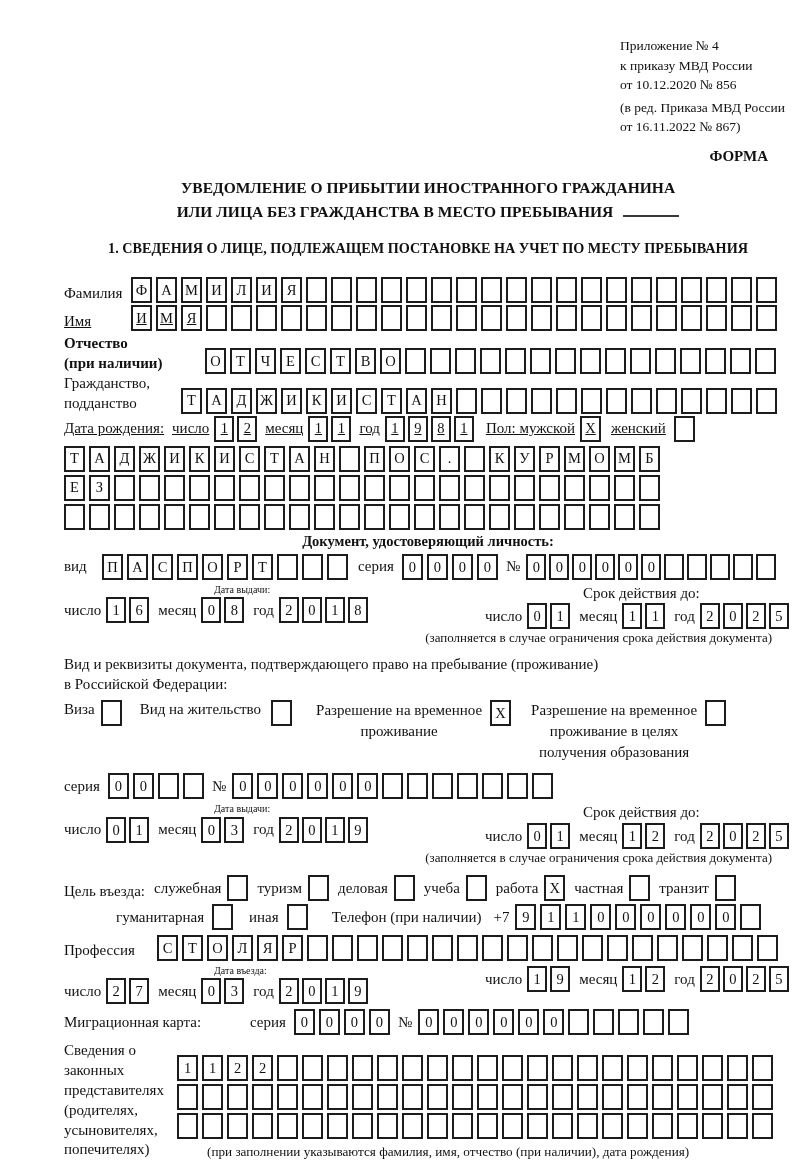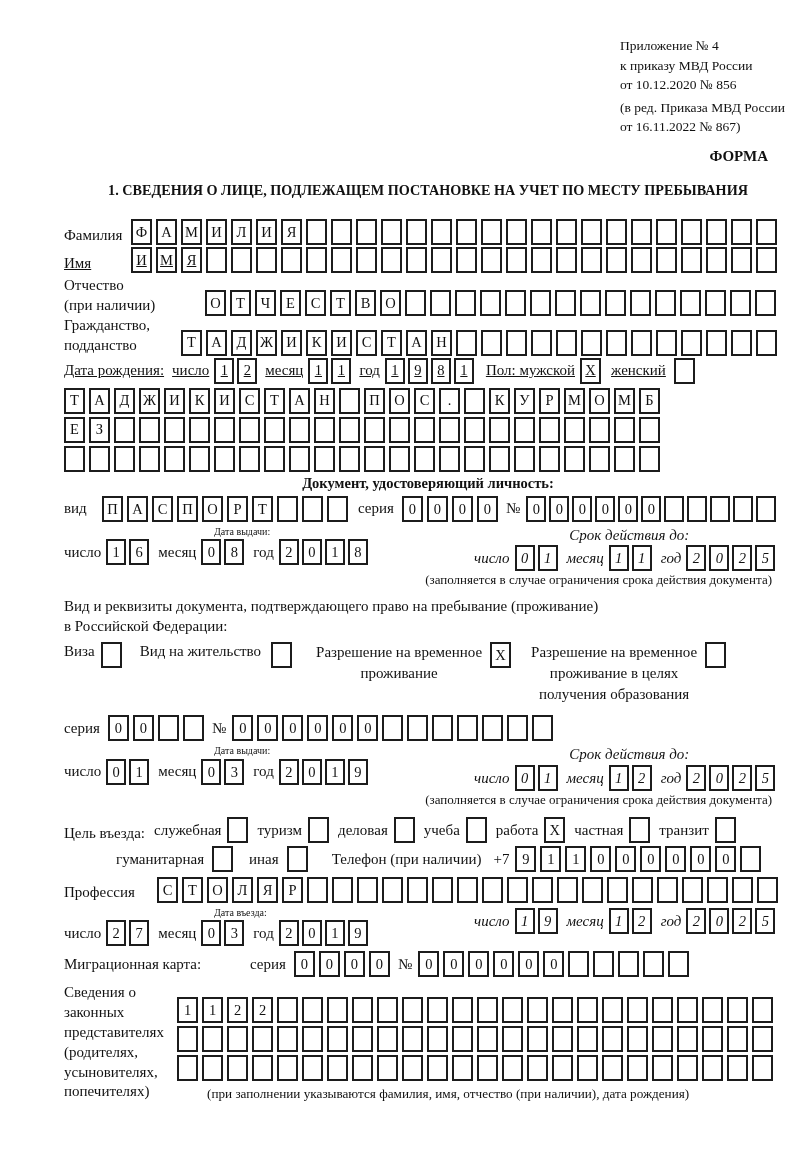--- a/index.html
+++ b/index.html
@@ -28,37 +28,37 @@
   .cells-sm { gap:3px; }
   .cell {
     flex:none; width:21px; height:26px; border:2px solid #1c1c1c;
     display:flex; align-items:center; justify-content:center;
     font-size:14.5px; background:#fff;
   }
   .cells-sm .cell { width:20px; }
   .rows-col { display:flex; flex-direction:column; gap:3px; }
 
   .lbl-name { width:67px; }
-  .lbl-pat { width:141px; }
+  .lbl-pat { width:141px;font-weight:bold; }
   .lbl-cit { width:117px; }
   .lbl-bp  { width:126px; }
   .lbl-rep { width:113px; }
 
   .mt20 { margin-top:20px; } .mt2 { margin-top:2px;text-decoration:underline; } .mt3 { margin-top:3px; }
   .mt0 { margin-top:0; } .mt4 { margin-top:4px; }
   .mt6 { margin-top:6px; } .mt10 { margin-top:10px; } .mt5 { margin-top:5px; }
 
   .inline-row { display:flex; align-items:center; } 
 
   .doc-heading { margin-top:2px; text-align:center; font-weight:bold; font-size:14.5px; }
 
   
   .dates-row { display:flex; margin-top:4px; }
   .dgroup-l { width:390px; flex:none; }
-  .dgroup-r { margin-left:20px; flex:none;font-style:italic; }
+  .dgroup-r { margin-left:31px; flex:none; }
   .dheading-l { padding-left:150px; font-size:10px; }
   .dheading-r { text-align:center; font-size:15px; }
   .dfields { display:flex; align-items:center; margin-top:1px; }
   .dfields .t { margin-right:5px; }
   .dfields .cells { margin-right:9px; }
   .note { margin-top:1px; font-size:13px; text-align:right; padding-right:20px; line-height:1.3; }
 
   .intro { margin-top:8px; }
   .intro div { line-height:1.3; }
 
@@ -82,20 +82,24 @@
   <div class="appendix">
     <div>Приложение № 4</div>
     <div>к приказу МВД России</div>
     <div>от 10.12.2020 № 856</div>
     <div class="amend">(в ред. Приказа МВД России</div>
     <div>от 16.11.2022 № 867)</div>
   </div>
 
   <div class="forma">ФОРМА</div>
 
+  <div class="title">
+    <div>УВЕДОМЛЕНИЕ О ПРИБЫТИИ ИНОСТРАННОГО ГРАЖДАНИНА</div>
+    <div><span>ИЛИ ЛИЦА БЕЗ ГРАЖДАНСТВА В МЕСТО ПРЕБЫВАНИЯ</span><span class="uline"></span></div>
+  </div>
 
   <div class="sect">1. СВЕДЕНИЯ О ЛИЦЕ, ПОДЛЕЖАЩЕМ ПОСТАНОВКЕ НА УЧЕТ ПО МЕСТУ ПРЕБЫВАНИЯ</div>
 
   <div class="frow mt20">
     <div class="lbl lbl-name">Фамилия</div>
     <div class="cells">
         <span class="cell">Ф</span>
         <span class="cell">А</span>
         <span class="cell">М</span>
         <span class="cell">И</span>

